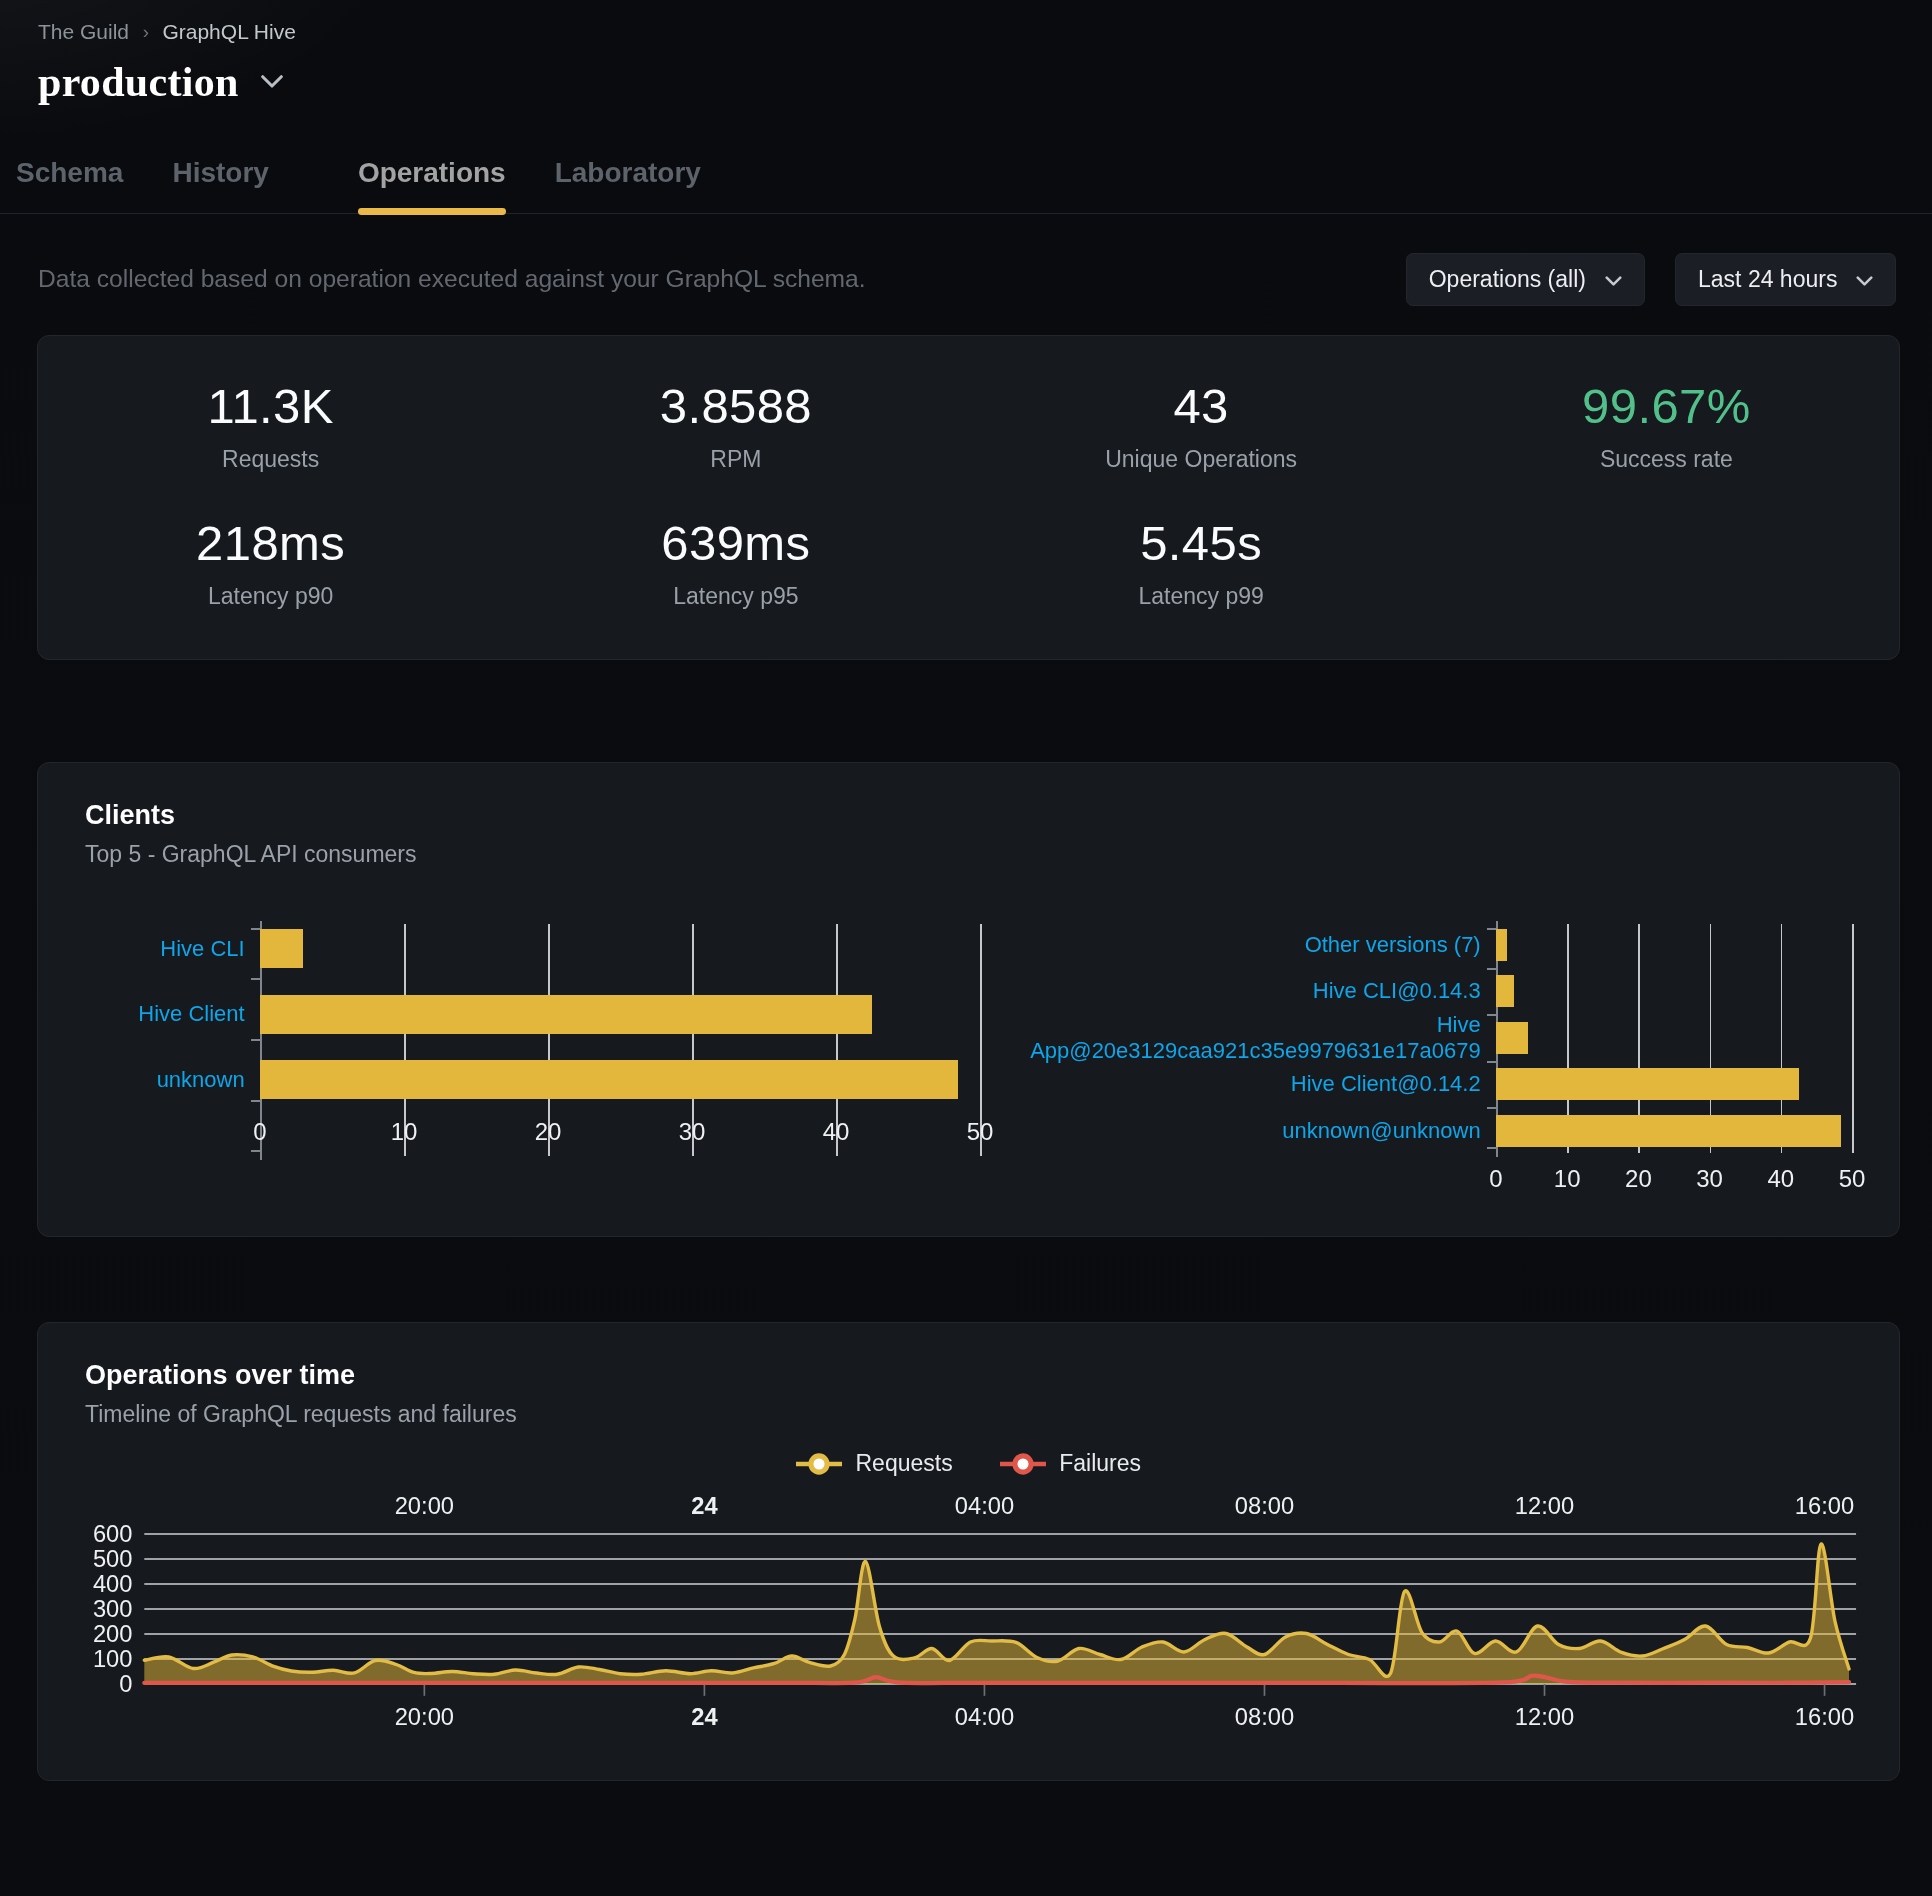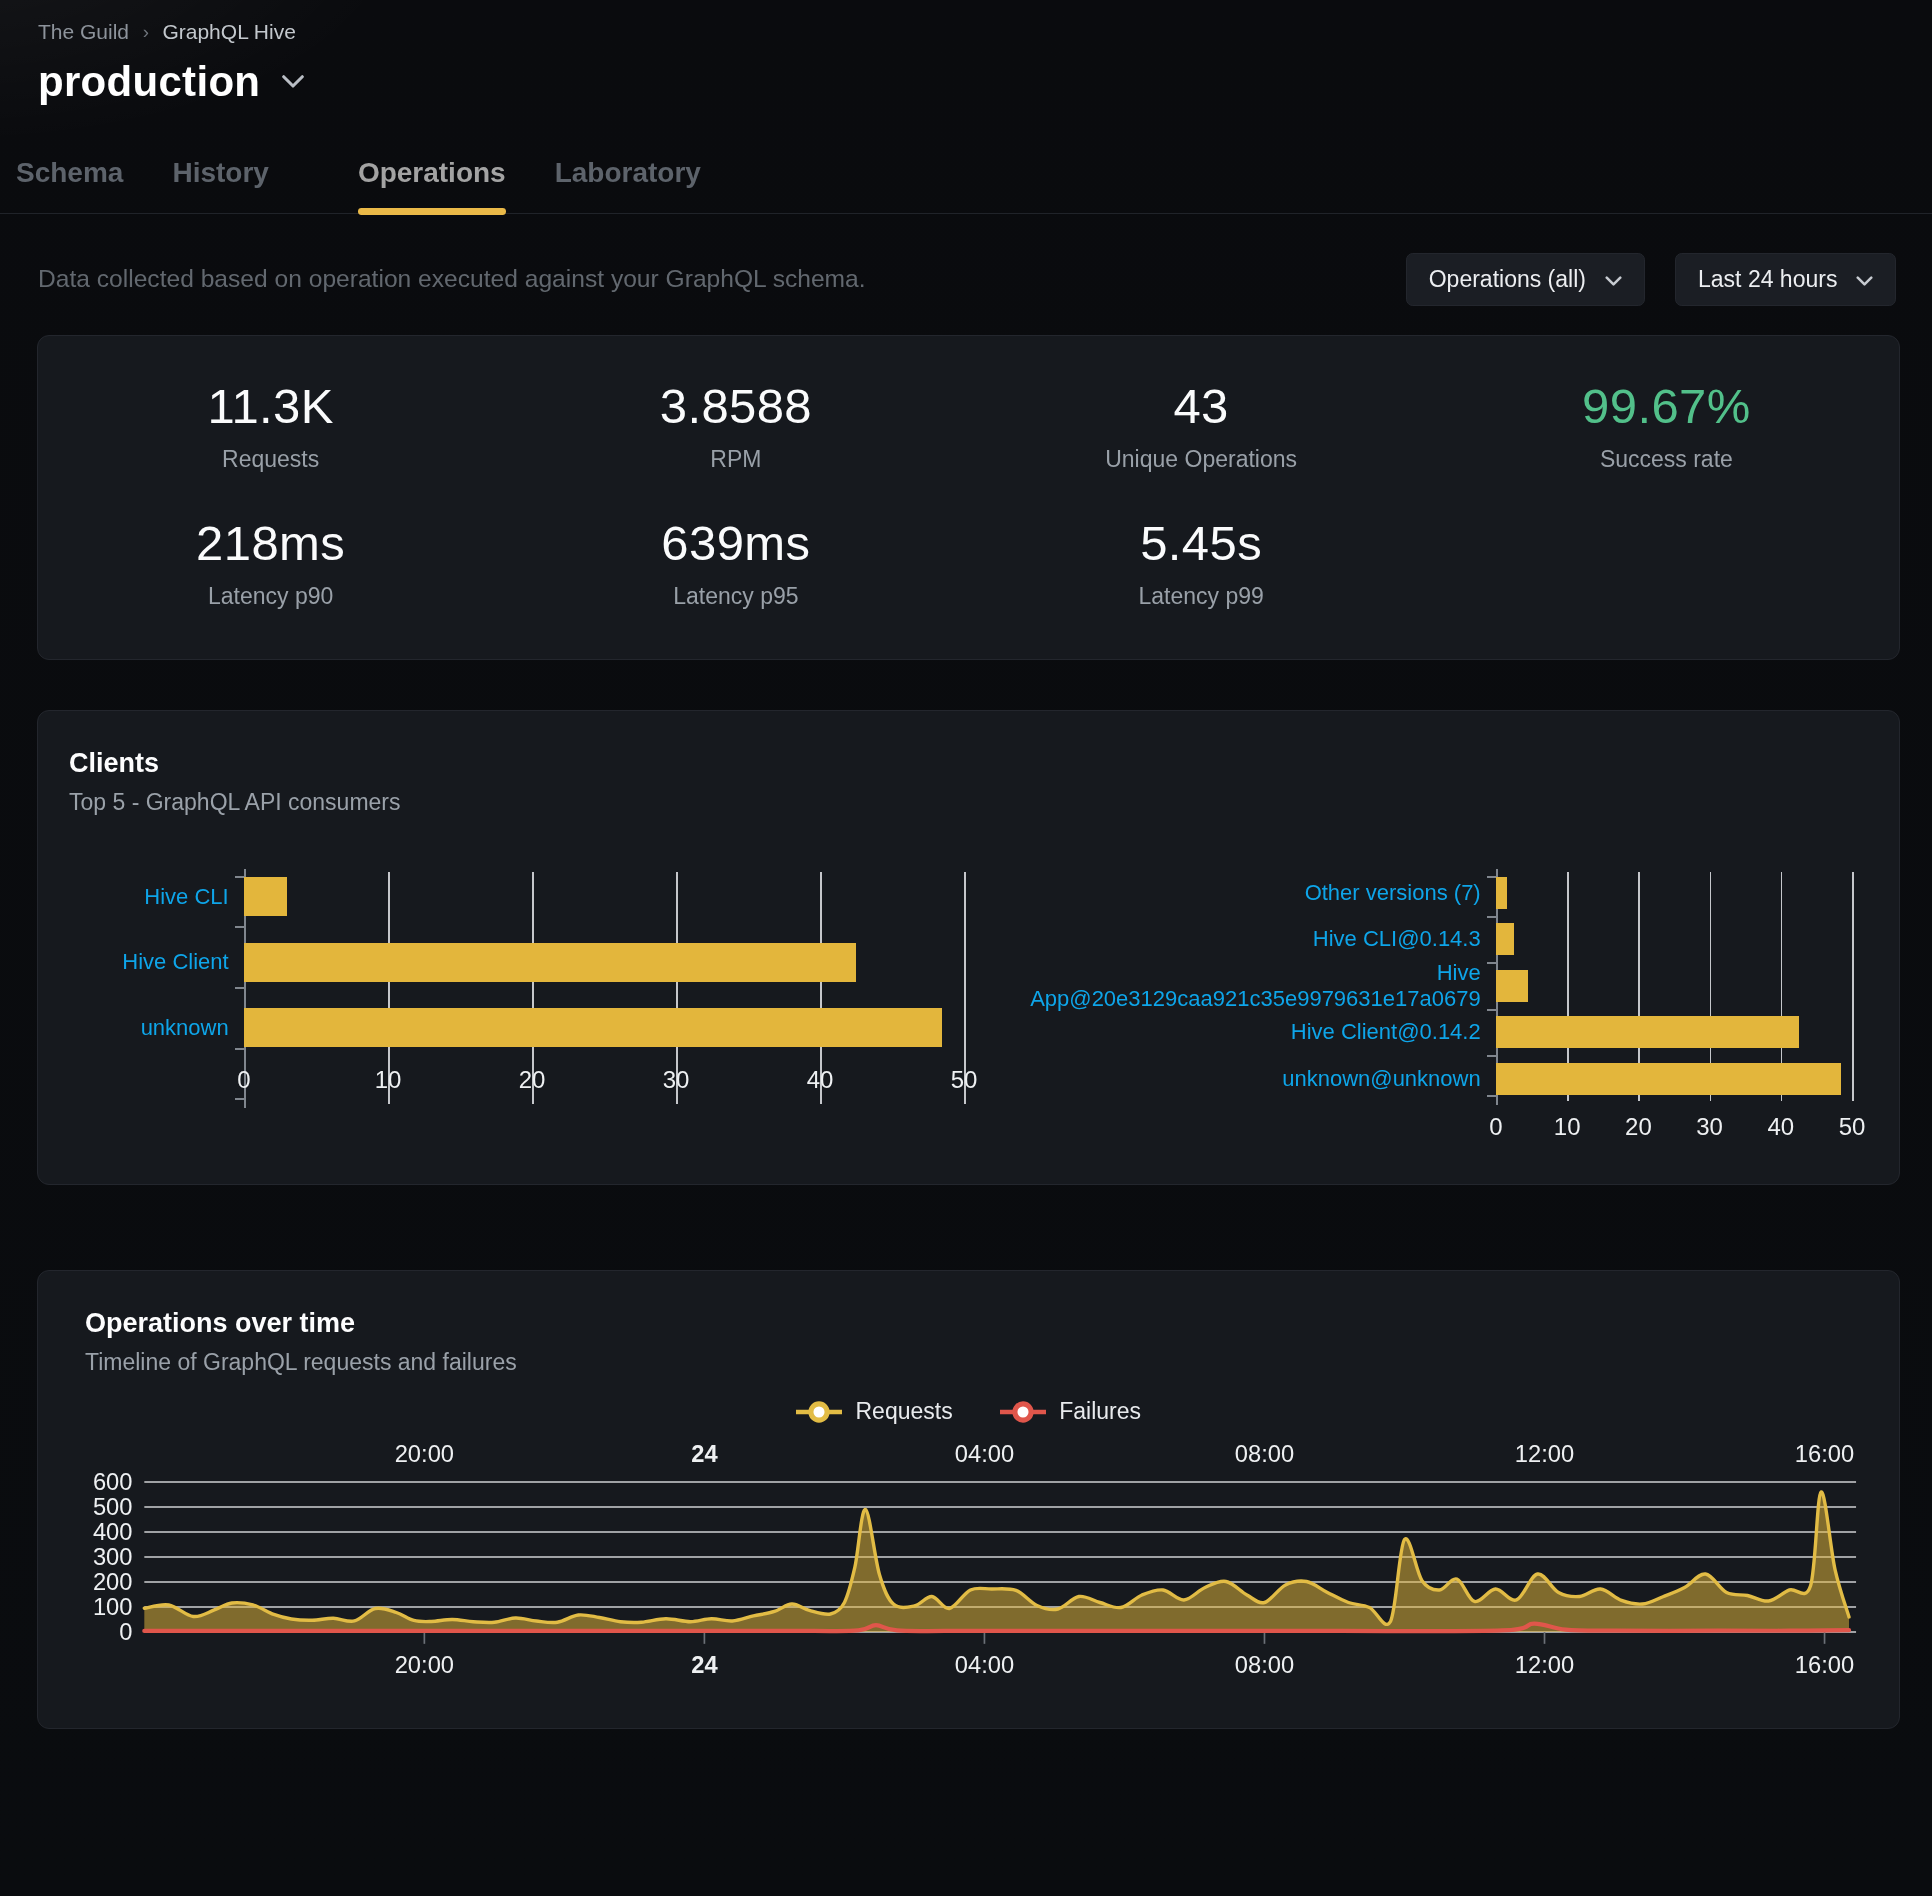--- a/index.html
+++ b/index.html
@@ -9,21 +9,21 @@
     font-family:"Liberation Sans","DejaVu Sans",sans-serif; color:#fff;
     background:
       radial-gradient(763px 356px at -51px -68px, rgba(255,255,255,0.05), transparent 60%),
       linear-gradient(180deg,#0a0b0e 0%, #0a0c0f 100%);
   }
   .hdr { padding:20.3px 38px 0 38px; }
   .crumbs { display:flex; align-items:center; gap:13.6px; font-size:21px; color:#8d939b; }
   .crumbs .sep { color:#6f757d; font-size:18.6px; }
   .crumb-last { color:#c3c8cd; }
   .crumbs span { cursor:default; }
-  .title-row { display:flex; align-items:center; gap:22px; margin-top:13.6px; }
+  .title-row { display:flex; align-items:center; gap:22px; margin-top:13.6px;font-family:Liberation Serif, serif; }
   .title { font-size:42px; font-weight:700; letter-spacing:0.3px; }
   .chev { width:22px; height:13.6px; display:inline-block; }
   .chev svg { display:block; }
   .badge { margin-top:10.2px; font-size:19.5px; font-weight:700; letter-spacing:0.5px; color:var(--green); }
   .tabs { margin-top:51px; border-bottom:1.7px solid #202329; display:flex; gap:49px; padding-left:16px; }
   .tab { font-size:28px; font-weight:700; color:#5d636b; padding-bottom:24px; position:relative; cursor:pointer; }
   .tab.active { color:#a3a3a3;margin-left:40px; }
   .tab.active::after { content:""; position:absolute; left:0; right:0; bottom:-1.7px; height:6.8px;
     background:var(--accent); border-radius:3.4px; }
   .controls { margin:39px 36px 0 38px; display:flex; align-items:center; justify-content:space-between; }
@@ -31,21 +31,21 @@
   .selects { display:flex; gap:30.5px; }
   .select-btn { height:53px; background:#1b1e24; border:0.8px solid #23262d; border-radius:6.8px;
     display:flex; align-items:center; gap:18.6px; padding:0 22px; font-size:23px; color:#eceef1; cursor:pointer; }
   .select-btn .dchev { color:#c7cbd1; }
   .card { background:#16191e; border:0.8px solid #23262d; border-radius:12px; margin:0 32px 0 37px; }
   .stats-card { margin-top:29px; padding:42px 0 49px 0;
     display:grid; grid-template-columns:repeat(4,1fr); row-gap:42px; }
   .stat { text-align:center; }
   .stat .v { font-size:49px; color:#fafbfc; letter-spacing:0.4px; }
   .stat .l { margin-top:12px; font-size:23px; color:#99a0a8; }
-  .clients-card { margin-top:50px; padding:37px 47px 42px 31px; }
+  .clients-card { margin-top:102px; padding:37px 47px 42px 47px; }
   .card-title { font-size:27px; font-weight:700; color:#fdfdfe; }
   .card-sub { margin-top:10.2px; font-size:23px; color:#9aa1a9; }
   .charts-row { display:flex; justify-content:space-between; margin-top:61px; }
   .barchart { position:relative; }
   .bgrid { position:absolute; top:0; }
   .bgrid .gline { position:absolute; top:-5.1px; bottom:-5.1px; width:1.7px; background:rgba(236,238,241,0.82); }
   .bgrid .gline.axis { background:#80868e; top:-8.5px; bottom:-8.5px; }
   .bgrid .gtick { position:absolute; left:-9.3px; width:9.3px; height:1.7px; background:#80868e; }
   .brow { display:flex; align-items:center; }
   .blabel { font-size:22px; color:#0ea5e9; text-align:right; padding-right:15.3px; flex:none; }

